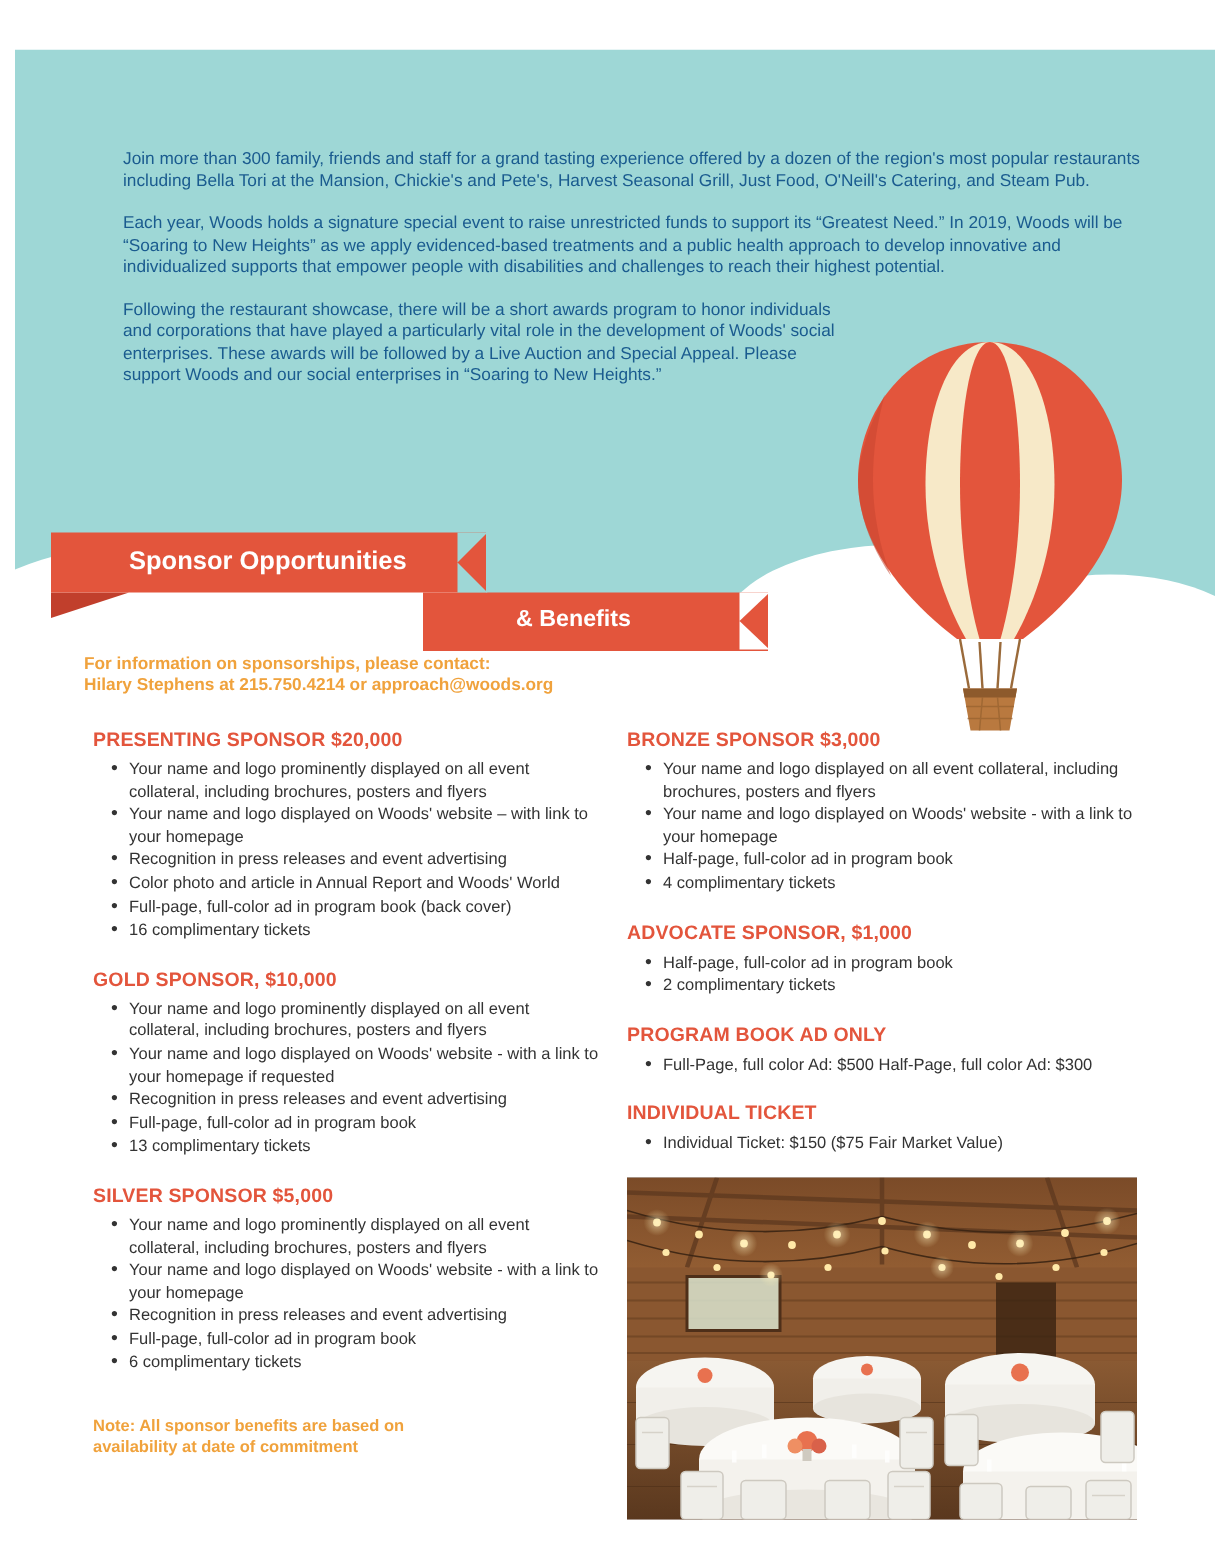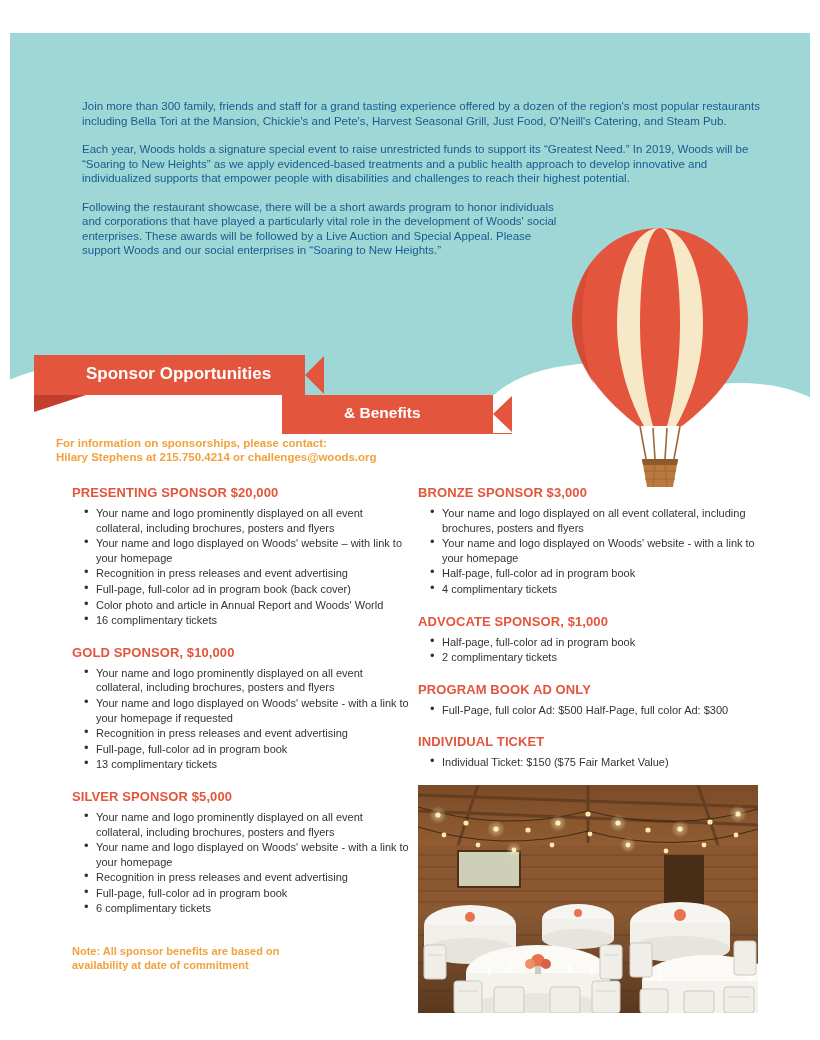--- a/index.html
+++ b/index.html
@@ -161,21 +161,21 @@
     top: 403px;
     color: #f0a23c;
     font-size: 11.5px;
     font-weight: bold;
     line-height: 14px;
   }
 
   
   .col-left {
     position: absolute;
-    left: 62px;
+    left: 52px;
     top: 452px;
     width: 340px;
   }
   .col-right {
     position: absolute;
     left: 408px;
     top: 452px;
     width: 340px;
   }
   .tier-title {
@@ -282,33 +282,33 @@
     </div>
     <div class="ribbon-tail-left"></div>
     <div class="ribbon-main">
       <div class="ribbon-main-notch"></div>
       <div class="label">Sponsor Opportunities</div>
     </div>
   </div>
 
   <div class="contact">
     <div>For information on sponsorships, please contact:</div>
-    <div>Hilary Stephens at 215.750.4214 or challenges@woods.org</div>
+    <div>Hilary Stephens at 215.750.4214 or approach@woods.org</div>
   </div>
 
   <div class="col-left">
 
     <div class="tier-block">
       <div class="tier-title">PRESENTING SPONSOR $20,000</div>
       <ul class="benefits">
         <li>Your name and logo prominently displayed on all event collateral, including brochures, posters and flyers</li>
         <li>Your name and logo displayed on Woods' website – with link to your homepage</li>
         <li>Recognition in press releases and event advertising</li>
+        <li>Color photo and article in Annual Report and Woods' World</li>
         <li>Full-page, full-color ad in program book (back cover)</li>
-        <li>Color photo and article in Annual Report and Woods' World</li>
         <li>16 complimentary tickets</li>
       </ul>
     </div>
 
     <div class="tier-block">
       <div class="tier-title">GOLD SPONSOR, $10,000</div>
       <ul class="benefits">
         <li>Your name and logo prominently displayed on all event collateral, including brochures, posters and flyers</li>
         <li>Your name and logo displayed on Woods' website - with a link to your homepage if requested</li>
         <li>Recognition in press releases and event advertising</li>

